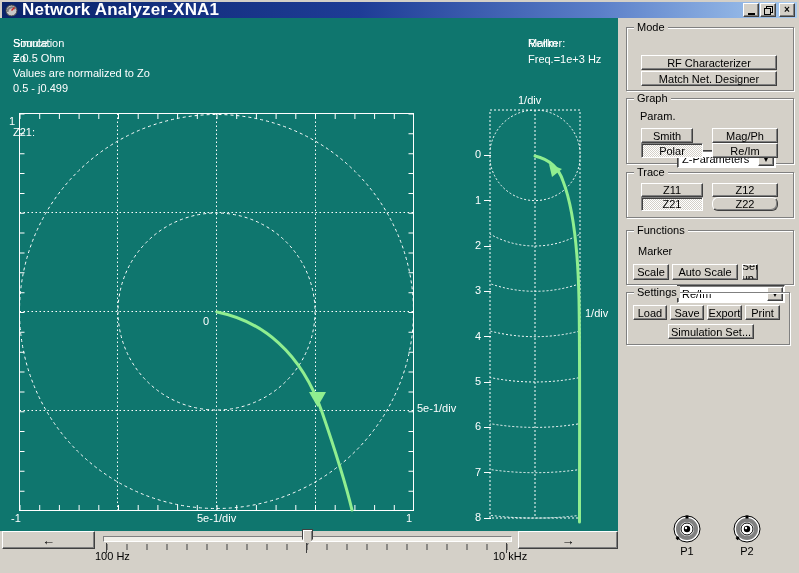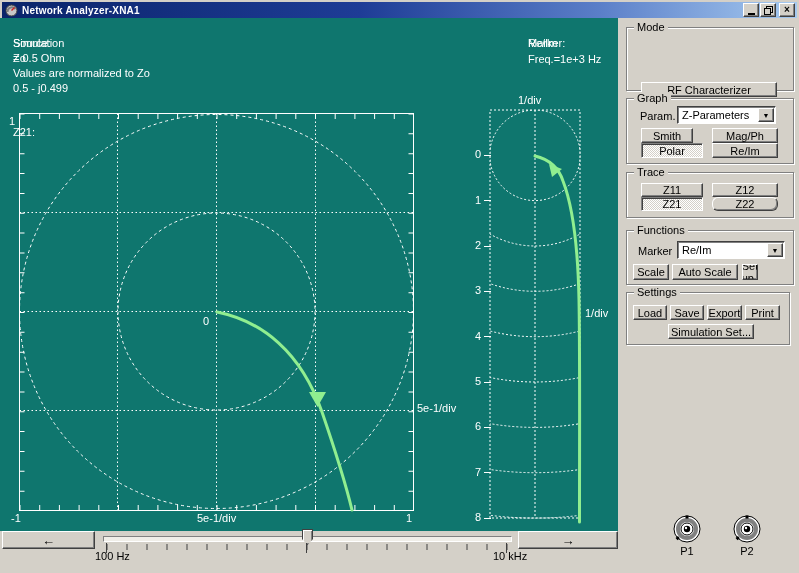--- a/index.html
+++ b/index.html
@@ -9,21 +9,21 @@
     background:#D4D0C8;
     font-family:"Liberation Sans", sans-serif;
     font-size:11px; color:#000;
   }
   
   .titlebar{
     position:absolute; left:2px; top:2px; width:795px; height:16px;
     background:linear-gradient(to right,#0A246A 0%,#1E3C96 45%,#5A7EC8 75%,#A6CAF0 100%);
     display:flex; align-items:center; padding-left:3px;
   }
-  .title-text{ color:#fff; font-weight:bold; font-size:10px; margin-left:4px; letter-spacing:0.2px; }
+  .title-text{ color:#fff; font-weight:bold; font-size:17px; margin-left:4px; letter-spacing:0.2px; }
   .winbtns{ position:absolute; right:2px; top:1px; display:flex; gap:1px; }
   .winbtn{
     width:16px; height:14px; background:#D4D0C8;
     border:1px solid; border-color:#fff #404040 #404040 #fff;
     box-shadow:inset -1px -1px 0 #808080;
     display:flex; align-items:center; justify-content:center;
     font-size:10px; font-weight:bold; line-height:1;
   }
   .winbtn.close{ margin-left:2px; }
   .min-glyph{ width:7px; height:2px; background:#000; margin-top:8px; }
@@ -52,21 +52,21 @@
   .btn.active{
     border-color:#808080 #fff #fff #808080;
     box-shadow:inset 1px 1px 0 #404040;
     background-image:conic-gradient(#fff 0 25%, rgba(0,0,0,0) 0 50%, #fff 0 75%, rgba(0,0,0,0) 0);
     background-size:2px 2px;
   }
   .select{
     position:absolute; background:#fff;
     border:1px solid; border-color:#404040 #fff #fff #404040;
     box-shadow:inset 1px 1px 0 #808080;
-    display:flex; align-items:center; padding-left:4px; font-size:11px;
+    display:flex; align-items:center; padding-left:4px; font-size:11px;margin-top:44px;
   }
   .dd-arrow{
     position:absolute; right:1px; top:1px; bottom:1px; width:16px;
     background:#D4D0C8; border:1px solid; border-color:#fff #404040 #404040 #fff;
     box-shadow:inset -1px -1px 0 #808080;
     display:flex; align-items:center; justify-content:center; font-size:7px;
   }
   .plabel{ position:absolute; font-size:11px; }
   
   .scrollbtn{
@@ -217,21 +217,22 @@
   <span class="num-r" style="left:468px; top:266px; width:13px;">3</span>
   <span class="num-r" style="left:468px; top:312px; width:13px;">4</span>
   <span class="num-r" style="left:468px; top:357px; width:13px;">5</span>
   <span class="num-r" style="left:468px; top:402px; width:13px;">6</span>
   <span class="num-r" style="left:468px; top:448px; width:13px;">7</span>
   <span class="num-r" style="left:468px; top:493px; width:13px;">8</span>
 </div>
 
 <div class="group" style="left:626px; top:27px; width:168px; height:64px;">
   <span class="gtitle">Mode</span>
-  <div class="btn" style="left:14px; top:27px; width:136px; height:15px;margin-top:27px;">RF Characterizer</div>
+  <div class="btn" style="left:14px; top:27px; width:136px; height:15px;">RF Characterizer</div>
+  <div class="btn" style="left:14px; top:43px; width:136px; height:15px;">Match Net. Designer</div>
 </div>
 
 <div class="group" style="left:626px; top:98px; width:168px; height:66px;">
   <span class="gtitle">Graph</span>
   <span class="plabel" style="left:13px; top:11px;">Param.</span>
   <div class="select" style="left:50px; top:7px; width:99px; height:18px;">
     <span>Z-Parameters</span>
     <div class="dd-arrow">▼</div>
   </div>
   <div class="btn" style="left:14px; top:29px; width:52px; height:15px;">Smith</div>

